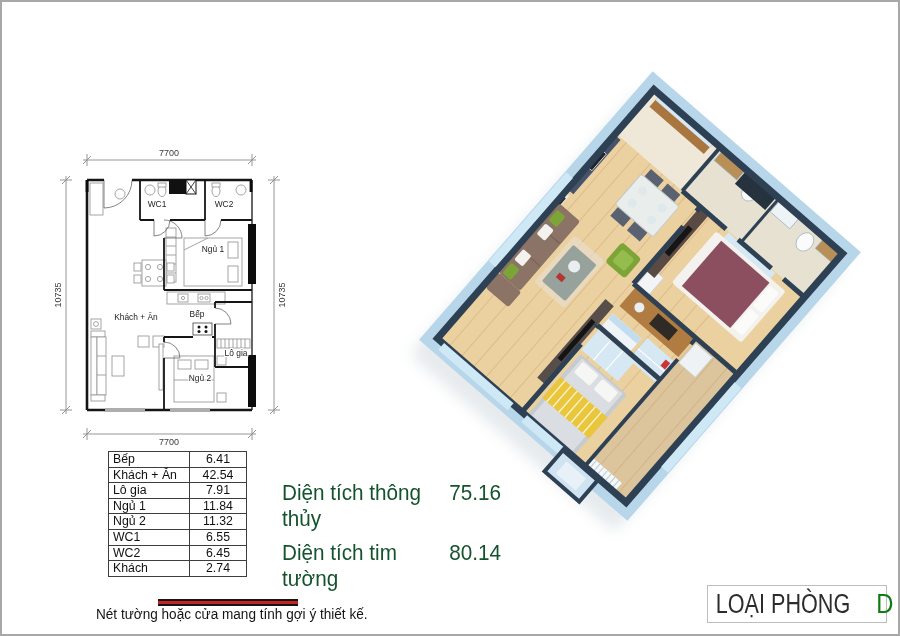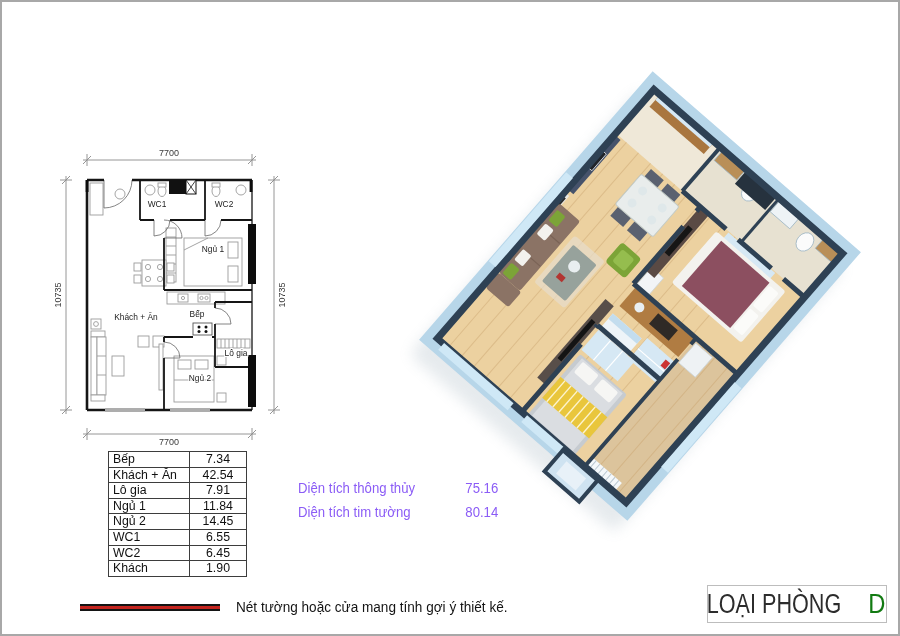--- a/index.html
+++ b/index.html
@@ -17,36 +17,36 @@
   .plan2d .dimlabel{font-size:9px;fill:#3a3a3a;text-anchor:middle;}
 
   
   .area-table{position:absolute;left:106px;top:449px;border-collapse:collapse;
               font-size:12.3px;color:#101010;}
   .area-table td{border:1px solid #3d3d3d;height:14.6px;line-height:14.6px;padding:0 4px;}
   .area-table td.lbl{width:72px;text-align:left;}
   .area-table td.val{width:48px;text-align:center;}
 
   
-  .areas{position:absolute;left:296px;top:478px;font-size:14px;color:#8b5cf6;}
+  .areas{position:absolute;left:280px;top:478px;font-size:22px;color:#14532d;}
   .areas .row{display:flex;margin-bottom:8px;transform:scaleX(0.94);transform-origin:left center;}
   .areas .lab{width:178px;}
 
   
-  .legend{position:absolute;left:78px;top:597px;display:flex;align-items:center;}
+  .legend{position:absolute;left:78px;top:597px;display:flex;align-items:center;flex-direction:column;}
   .legend-line{width:140px;height:7px;box-sizing:border-box;
                background:var(--legend-line-red,#c4241f);
                border-top:2px solid #141414;border-bottom:2px solid #141414;}
   .legend-text{margin-left:16px;font-size:14px;color:#141414;
                transform:scaleX(0.97);transform-origin:left center;}
 
   
   .room-type{position:absolute;left:705px;top:583px;width:180px;height:38px;
              background:#fff;border:1.5px solid #bdbdbd;box-sizing:border-box;
-             display:flex;align-items:center;justify-content:flex-end;}
+             display:flex;align-items:center;justify-content:center;}
   .room-type .t{font-size:27px;color:#2c2c2c;white-space:nowrap;
                 transform:scaleX(0.80);transform-origin:center;}
   .room-type .d{font-size:27px;margin-left:8px;color:var(--room-type-accent,#127a12);
                 transform:scaleX(0.88);}
 
   
   .view3d{position:absolute;left:386px;top:44px;width:505px;height:525px;}
 </style>
 </head>
 <body>
@@ -417,49 +417,49 @@
         <rect x="168" y="332" width="46" height="28" fill="#cfe3f1" style="stroke:var(--wall-top,#2e4154)" stroke-width="4"></rect>
         <rect x="178" y="338" width="26" height="16" fill="#e8f1f8"></rect>
       </g>
     </g>
   </svg>
 
   <table class="area-table">
     <tbody>
       <tr>
           <td class="lbl">Bếp</td>
-          <td class="val">7.34</td>
+          <td class="val">6.41</td>
         </tr>
       <tr>
           <td class="lbl">Khách + Ăn</td>
           <td class="val">42.54</td>
         </tr>
       <tr>
           <td class="lbl">Lô gia</td>
           <td class="val">7.91</td>
         </tr>
       <tr>
           <td class="lbl">Ngủ 1</td>
           <td class="val">11.84</td>
         </tr>
       <tr>
           <td class="lbl">Ngủ 2</td>
-          <td class="val">14.45</td>
+          <td class="val">11.32</td>
         </tr>
       <tr>
           <td class="lbl">WC1</td>
           <td class="val">6.55</td>
         </tr>
       <tr>
           <td class="lbl">WC2</td>
           <td class="val">6.45</td>
         </tr>
       <tr>
           <td class="lbl">Khách</td>
-          <td class="val">1.90</td>
+          <td class="val">2.74</td>
         </tr>
     </tbody>
   </table>
 
   <div class="areas">
     <div class="row">
       <span class="lab">Diện tích thông thủy</span>
       <span class="val">75.16</span>
     </div>
     <div class="row">

